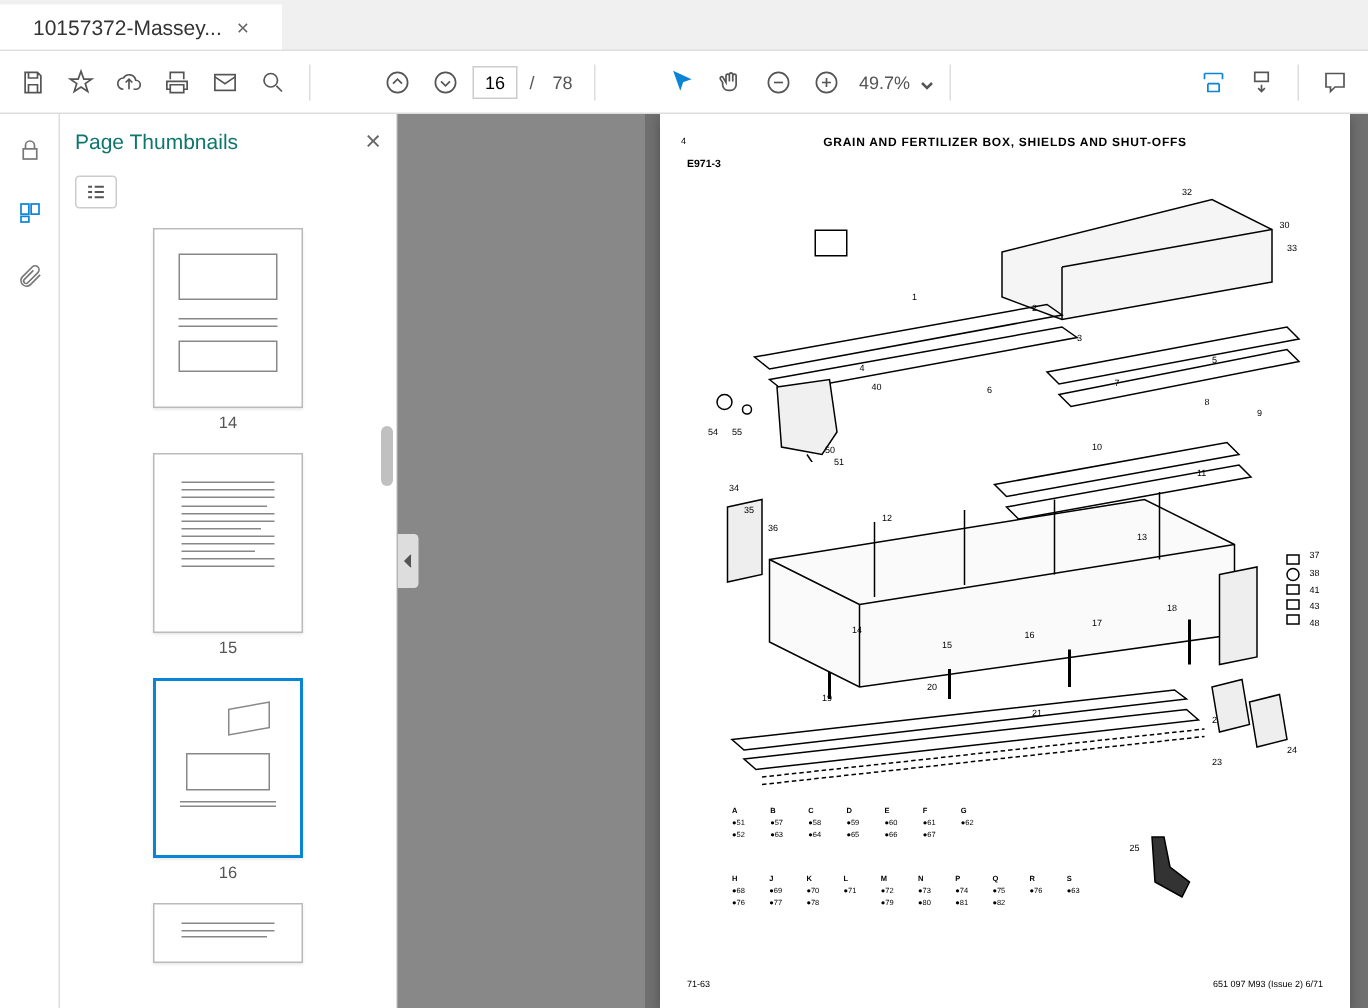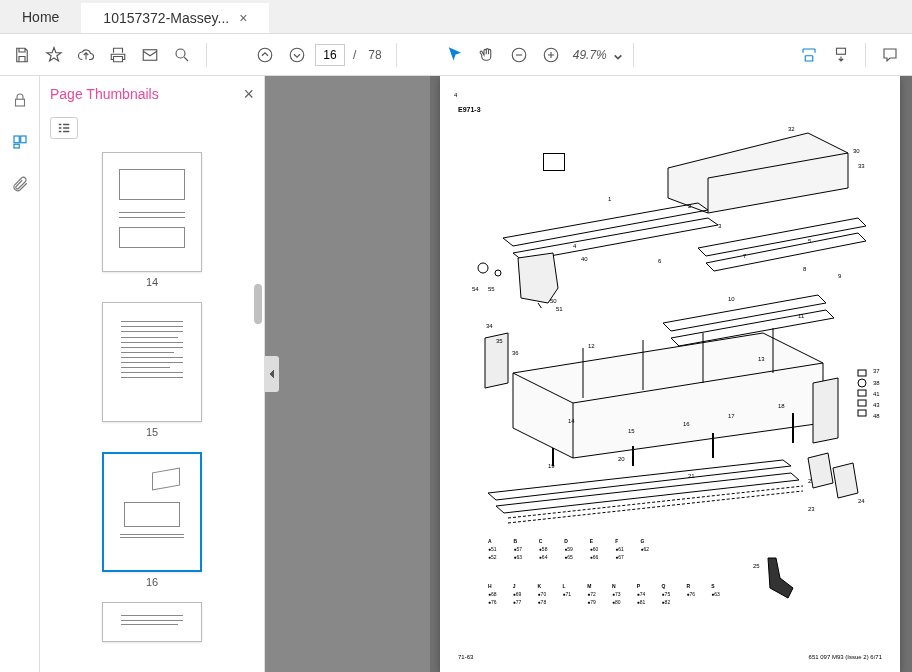--- a/index.html
+++ b/index.html
@@ -13,37 +13,37 @@
 
 
 .toolbar { height: 42px; background: #fff; border-bottom: 1px solid #ddd; display: flex; align-items: center; padding: 0 8px; gap: 4px; }
 .tb-ico { width: 28px; height: 28px; display: flex; align-items: center; justify-content: center; color: #555; cursor: pointer; border-radius: 3px; }
 .tb-ico svg { width: 18px; height: 18px; stroke: #555; fill: none; stroke-width: 1.5; }
 .tb-sep { width: 1px; height: 24px; background: #ddd; margin: 0 6px; }
 .tb-spacer { flex: 0 0 30px; }
 .page-input { width: 30px; height: 22px; border: 1px solid #ccc; text-align: center; font-size: 12px; }
 .page-total { font-size: 12px; color: #555; margin: 0 4px; }
 .zoom-level { font-size: 12px; color: #555; margin: 0 4px; }
-.zoom-drop { display: flex; align-items: flex-end; cursor: pointer; font-style: italic; }
+.zoom-drop { display: flex; align-items: flex-end; cursor: pointer; }
 .zoom-drop svg { width: 10px; height: 10px; stroke: #555; fill: none; stroke-width: 2; margin-left: 2px; }
 .blue svg { stroke: #0a84d6; }
 
 
 .main { display: flex; height: calc(672px - 34px - 42px); }
 
 
 .left-rail { width: 40px; background: #fff; border-right: 1px solid #ddd; display: flex; flex-direction: column; align-items: center; padding-top: 12px; gap: 18px; }
 .left-rail .rail-ico { width: 24px; height: 24px; display: flex; align-items: center; justify-content: center; cursor: pointer; }
 .left-rail .rail-ico svg { width: 18px; height: 18px; stroke: #777; fill: none; stroke-width: 1.5; }
 .left-rail .rail-ico.active svg { stroke: #0a84d6; }
 
 
 .thumb-panel { width: 225px; background: #fff; border-right: 1px solid #ddd; display: flex; flex-direction: column; }
 .thumb-header { height: 36px; display: flex; align-items: center; padding: 0 10px; justify-content: space-between; }
-.thumb-header .title { font-size: 14px; color: #ec4899; }
+.thumb-header .title { font-size: 14px; color: #0f766e; }
 .thumb-header .close-x { font-size: 18px; color: #666; cursor: pointer; }
 .thumb-options { height: 32px; display: flex; align-items: center; padding: 0 10px; }
 .thumb-options .opt-btn { width: 28px; height: 22px; border: 1px solid #ccc; border-radius: 3px; display: flex; align-items: center; justify-content: center; cursor: pointer; }
 .thumb-options .opt-btn svg { width: 14px; height: 14px; stroke: #555; fill: none; stroke-width: 1.5; }
 .thumb-list { flex: 1; overflow-y: auto; padding: 8px 0; position: relative; }
 .thumb-item { display: flex; flex-direction: column; align-items: center; margin-bottom: 14px; }
 .thumb-page { width: 100px; height: 120px; border: 1px solid #bbb; background: #fff; position: relative; box-shadow: 0 1px 2px rgba(0,0,0,0.1); }
 .thumb-page.selected { border: 2px solid #0a84d6; }
 .thumb-num { font-size: 11px; color: #555; margin-top: 4px; }
 .thumb-content { position: absolute; inset: 8px; }
@@ -73,21 +73,20 @@
 
 
 .bottom-grid { position: absolute; display: grid; grid-template-columns: repeat(7, 1fr); gap: 2px 8px; font-size: 5px; }
 .bottom-grid .cell { white-space: nowrap; }
 .col-head { font-weight: bold; }
 </style>
 </head>
 <body>
 
 <div class="top-tabs">
-  <div class="top-tab">Home</div>
   <div class="top-tab active">
     <span>10157372-Massey...</span>
     <span class="close">×</span>
   </div>
 </div>
 
 <div class="toolbar">
   <div class="tb-ico">
       <svg viewBox="0 0 24 24">
         <path d="M5 3h11l3 3v15H5z M8 3v5h8V3 M8 21v-7h8v7"></path>
@@ -289,20 +288,21 @@
     <div class="gutter"></div>
     <div class="collapse-handle">
       <svg viewBox="0 0 8 12">
           <path d="M6 2L2 6l4 4"></path>
         </svg>
     </div>
 
     <div class="page">
       <div class="page-inner">
         <div class="dg-num" style="left:2px;top:4px">4</div>
+        <div class="page-title">GRAIN AND FERTILIZER BOX, SHIELDS AND SHUT-OFFS</div>
         <div class="page-code">E971-3</div>
         <div class="page-footer-l">71-63</div>
         <div class="page-footer-r">651 097 M93 (Issue 2) 6/71</div>
 
         <div class="diagram">
 
           <div class="dg" style="left:85px;top:35px;width:22px;height:18px"></div>
 
           <svg style="position:absolute;left:200px;top:10px;width:200px;height:90px" viewBox="0 0 200 90">
             <polygon points="10,40 150,5 190,25 190,60 50,85 10,70" fill="#f5f5f5" stroke="#000" stroke-width="1"></polygon>

